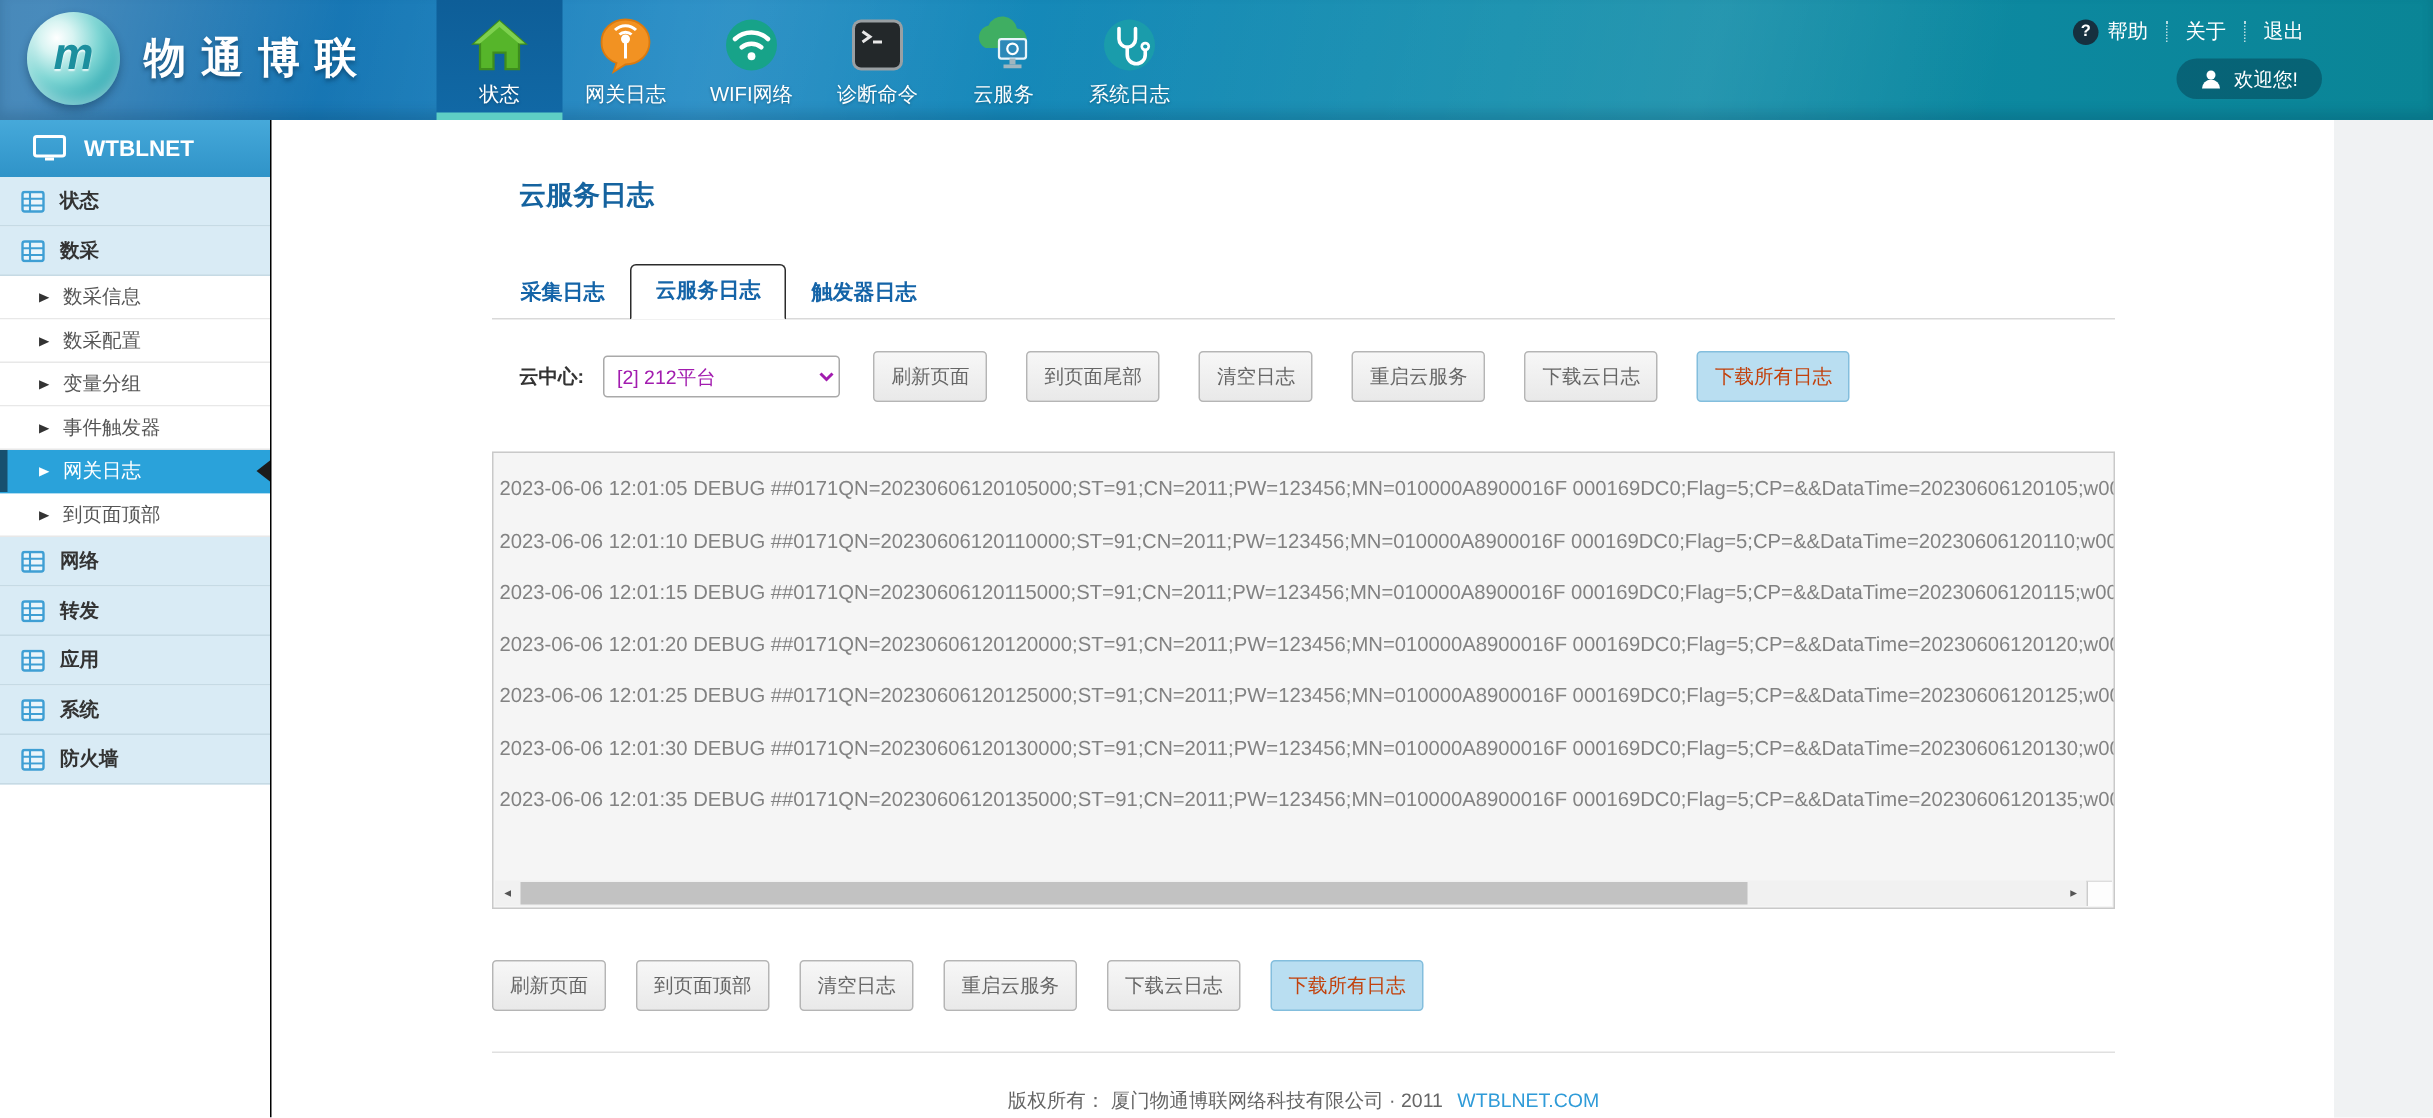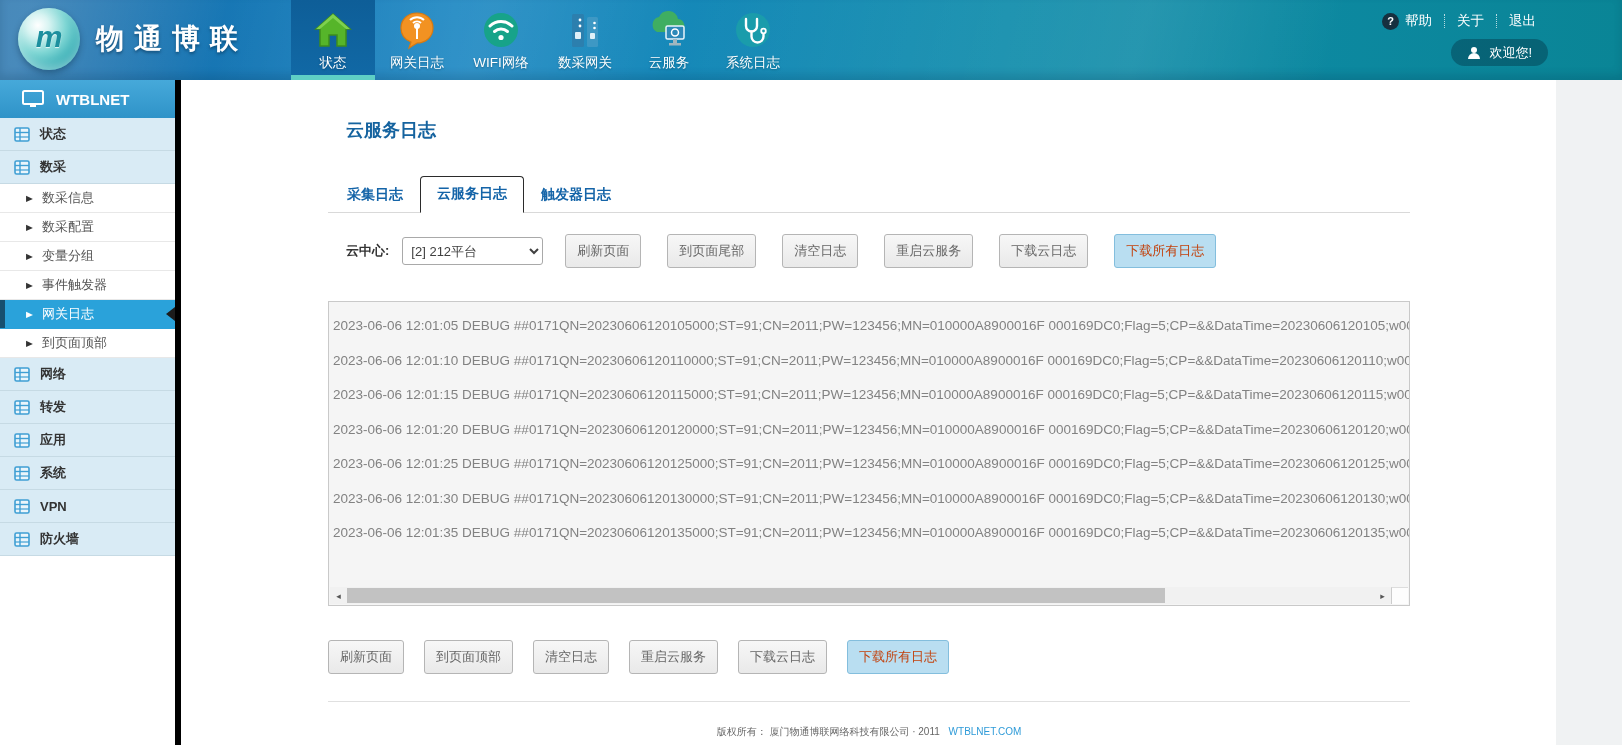--- a/index.html
+++ b/index.html
@@ -40,21 +40,21 @@
     margin-right:-6px; }
   .welcome-pill { position:absolute; top:39px; right:74px; height:27px; border-radius:14px;
     background:rgba(0,20,35,.30); color:#fff; font-size:13px; display:flex; align-items:center;
     gap:8px; padding:0 16px; cursor:pointer; }
 
   
   .page-body { display:flex; height:665px; }
   .right-gutter { position:absolute; right:0; top:80px; width:66px; height:665px; background:#f0f2f3; }
 
   
-  .sidebar { width:181px; background:#fff; border-right:6px solid #000000; flex-shrink:0; }
+  .sidebar { width:181px; background:#fff; border-right:1px solid #000000; flex-shrink:0; }
   .sb-title { height:38px; background:linear-gradient(180deg,#46a9da 0%,#2f93c8 100%);
     color:#fff; font-weight:bold; font-size:15px; display:flex; align-items:center; gap:12px; padding-left:22px; }
   .sb-group { height:33px; background:#d9ebf5; border-bottom:1px solid #c6dae4;
     display:flex; align-items:center; gap:10px; padding-left:14px;
     font-size:13px; font-weight:bold; color:#333; cursor:pointer; }
   .sb-sub { height:29px; background:#fff; border-bottom:1px solid #e8e8e8;
     display:flex; align-items:center; padding-left:26px; font-size:13px; color:#555; cursor:pointer; position:relative; }
   .sb-sub .bullet { font-size:9px; color:#333; margin-right:9px; transform:scaleY(.9); }
   .sb-sub.active { background:#2aa2da; color:#fff; border-bottom:1px solid #2aa2da; }
   .sb-sub.active .bullet { color:#fff; }
@@ -67,21 +67,21 @@
   .content { width:1082px; }
   .page-title { color:#15639f; font-size:18px; font-weight:bold; margin:8px 0 0 18px; }
 
   .tabs { margin-top:34px; border-bottom:1px solid #d9d9d9; display:flex; align-items:flex-end; padding-left:2px; }
   .tab { font-size:14px; color:#1464a8; font-weight:600; padding:8px 17px; cursor:pointer; margin-bottom:0; }
   .tab.active { border:1px solid #2b2b2b; border-bottom:1px solid #fff; border-radius:4px 4px 0 0;
     background:#fff; margin-bottom:-1px; padding:8px 16px 9px; font-weight:bold; }
 
   .toolbar { margin-top:21px; display:flex; align-items:center; padding-left:18px; }
   .toolbar-label { font-size:13px; font-weight:bold; color:#333; margin-right:13px; }
-  .cloud-select { width:141px; height:28px; font-size:13px; color:#404040; border:1px solid #a9a9a9;
+  .cloud-select { width:158px; height:28px; font-size:13px; color:#a21caf; border:1px solid #a9a9a9;
     border-radius:3px; background:#fff; padding-left:4px;
     font-family:"Liberation Sans","DejaVu Sans",sans-serif; }
   .btn { font-size:13px; color:#666; background:linear-gradient(180deg,#f7f7f7,#e9e9e9);
     border:1px solid #b5b5b5; border-radius:3px; padding:7px 11px; cursor:pointer; white-space:nowrap;
     font-family:"Liberation Sans","DejaVu Sans",sans-serif; }
   .btn.hl { background:#b9def1; border-color:#83bedd; color:#c2410c; }
   .toolbar .btn { margin-left:26px; }
   .toolbar .btn:first-of-type { margin-left:22px; }
 
   .log-box { margin-top:33px; width:1082px; height:305px; background:#f5f5f5;
@@ -93,21 +93,21 @@
   .sb-arrow { width:17px; height:17px; font-size:9px; color:#555; display:flex; align-items:center;
     justify-content:center; cursor:pointer; }
   .sb-thumb { width:818px; height:15px; background:#c2c2c2; cursor:pointer; }
   .sb-space { flex:1; }
   .sb-corner { width:17px; height:17px; background:#fdfdfd; border-left:1px solid #ccc; border-top:1px solid #ddd; }
 
   .bottom-btns { margin-top:34px; display:flex; }
   .bottom-btns .btn { margin-right:20px; }
 
   .footer { margin-top:27px; width:1082px; border-top:1px solid #e0e0e0; padding-top:23px;
-    text-align:center; font-size:10px; color:#666; }
+    text-align:center; font-size:13px; color:#666; }
   .footer a { color:#2f9bd8; text-decoration:none; margin-left:6px; cursor:pointer; }
 </style>
 </head>
 <body>
 
 <div class="header">
   <div class="logo">
     <div class="logo-sphere">
       <span class="logo-m">m</span>
     </div>
@@ -143,31 +143,27 @@
           <path d="M9 16 a16 16 0 0 1 22 0" fill="none" stroke="#fff" stroke-width="3" stroke-linecap="round"></path>
           <path d="M13.5 21.5 a10 10 0 0 1 13 0" fill="none" stroke="#fff" stroke-width="3" stroke-linecap="round"></path>
           <circle cx="20" cy="27.5" r="2.6" fill="#fff"></circle>
         </svg>
       </span>
       <span class="nav-label">WIFI网络</span>
     </div>
     <div class="nav-item">
       <span class="nav-ico">
         <svg width="40" height="40" viewBox="0 0 40 40">
-          <rect x="7" y="4" width="12" height="33" rx="1.5" fill="#2c7fae"></rect>
-          <rect x="22" y="7" width="11" height="30" rx="1.5" fill="#3e98c4"></rect>
-          <circle cx="15" cy="10" r="1.4" fill="#fff"></circle>
-            <circle cx="15" cy="16" r="1.4" fill="#fff"></circle>
-          <rect x="10" y="22" width="6" height="7" rx="1" fill="#dff0f8"></rect>
-          <circle cx="29.5" cy="13" r="1.3" fill="#fff"></circle>
-            <circle cx="29.5" cy="18" r="1.3" fill="#fff"></circle>
-          <rect x="25" y="23" width="5" height="6" rx="1" fill="#dff0f8"></rect>
-        </svg>
-      </span>
-      <span class="nav-label">数采网关</span>
+          <rect x="3" y="3" width="34" height="34" rx="6" fill="#9aa0a3"></rect>
+          <rect x="5" y="5" width="30" height="30" rx="4" fill="#23282a"></rect>
+          <polyline points="10,11 15,14.5 10,18" fill="none" stroke="#e8e8e8" stroke-width="2"></polyline>
+          <rect x="17" y="17" width="6" height="2" fill="#e8e8e8"></rect>
+        </svg>
+      </span>
+      <span class="nav-label">诊断命令</span>
     </div>
     <div class="nav-item">
       <span class="nav-ico">
         <svg width="44" height="40" viewBox="0 0 44 40">
           <path d="M10 22 a8 8 0 0 1 2-15 a10 10 0 0 1 19 2 a7 7 0 0 1 3 13 z" fill="#3fae62"></path>
           <rect x="19" y="16" width="18" height="13" rx="1.5" fill="#2d89b8" stroke="#e8f4fa" stroke-width="1.5"></rect>
           <circle cx="28" cy="22.5" r="3.5" fill="none" stroke="#fff" stroke-width="1.5"></circle>
           <rect x="26" y="29" width="4" height="4" fill="#9fb6bf"></rect>
           <rect x="22" y="33" width="12" height="2.5" fill="#9fb6bf"></rect>
         </svg>
@@ -291,29 +287,20 @@
       <span>应用</span>
     </div>
     <div class="sb-group">
       <svg width="16" height="15" viewBox="0 0 16 15">
         <rect x="1" y="1" width="14" height="13" rx="1.5" fill="#eaf5fb" stroke="#3f9fd4" stroke-width="1.6"></rect>
         <line x1="1" y1="5.5" x2="15" y2="5.5" stroke="#3f9fd4" stroke-width="1.4"></line>
         <line x1="6" y1="1" x2="6" y2="14" stroke="#3f9fd4" stroke-width="1.4"></line>
         <line x1="1" y1="10" x2="15" y2="10" stroke="#3f9fd4" stroke-width="1.2"></line>
       </svg>
       <span>系统</span>
-    </div>
-    <div class="sb-group">
-      <svg width="16" height="15" viewBox="0 0 16 15">
-        <rect x="1" y="1" width="14" height="13" rx="1.5" fill="#eaf5fb" stroke="#3f9fd4" stroke-width="1.6"></rect>
-        <line x1="1" y1="5.5" x2="15" y2="5.5" stroke="#3f9fd4" stroke-width="1.4"></line>
-        <line x1="6" y1="1" x2="6" y2="14" stroke="#3f9fd4" stroke-width="1.4"></line>
-        <line x1="1" y1="10" x2="15" y2="10" stroke="#3f9fd4" stroke-width="1.2"></line>
-      </svg>
-      <span>VPN</span>
     </div>
     <div class="sb-group">
       <svg width="16" height="15" viewBox="0 0 16 15">
         <rect x="1" y="1" width="14" height="13" rx="1.5" fill="#eaf5fb" stroke="#3f9fd4" stroke-width="1.6"></rect>
         <line x1="1" y1="5.5" x2="15" y2="5.5" stroke="#3f9fd4" stroke-width="1.4"></line>
         <line x1="6" y1="1" x2="6" y2="14" stroke="#3f9fd4" stroke-width="1.4"></line>
         <line x1="1" y1="10" x2="15" y2="10" stroke="#3f9fd4" stroke-width="1.2"></line>
       </svg>
       <span>防火墙</span>
     </div>

